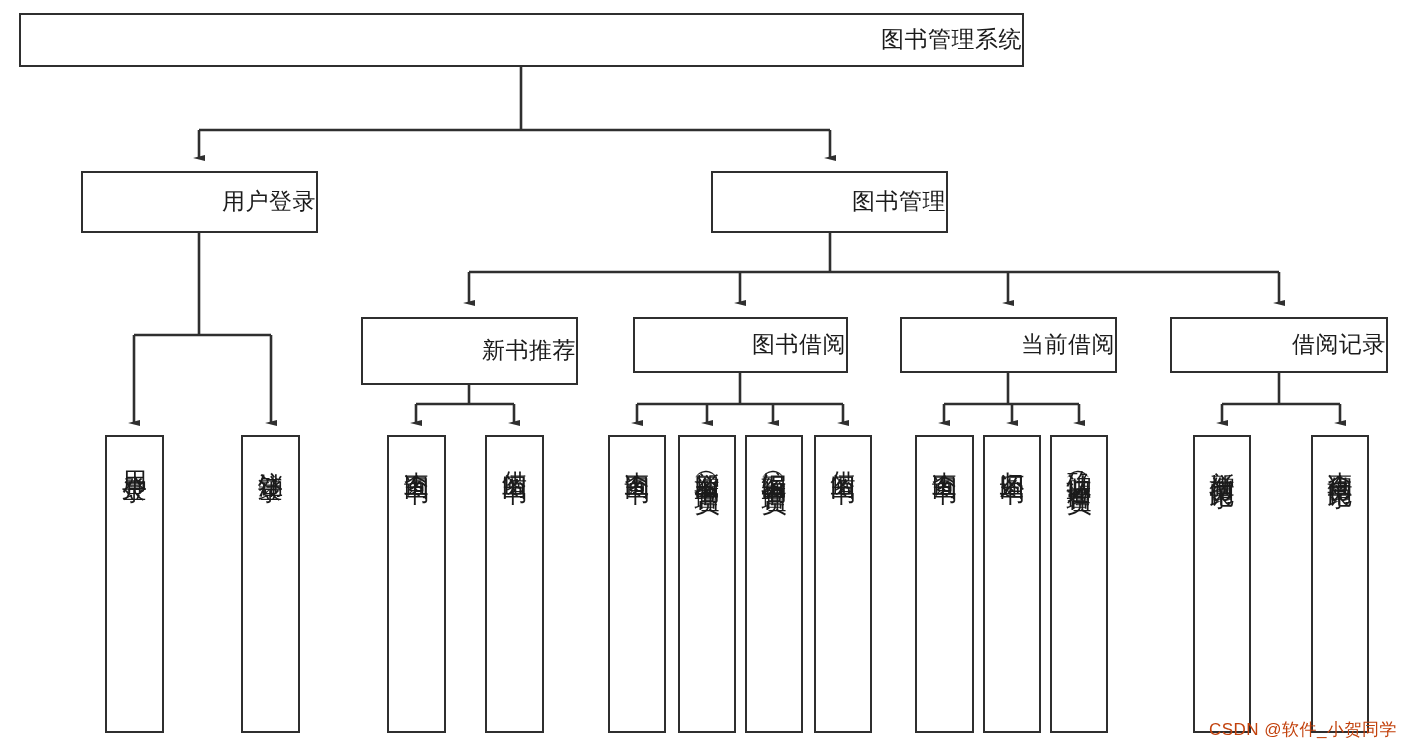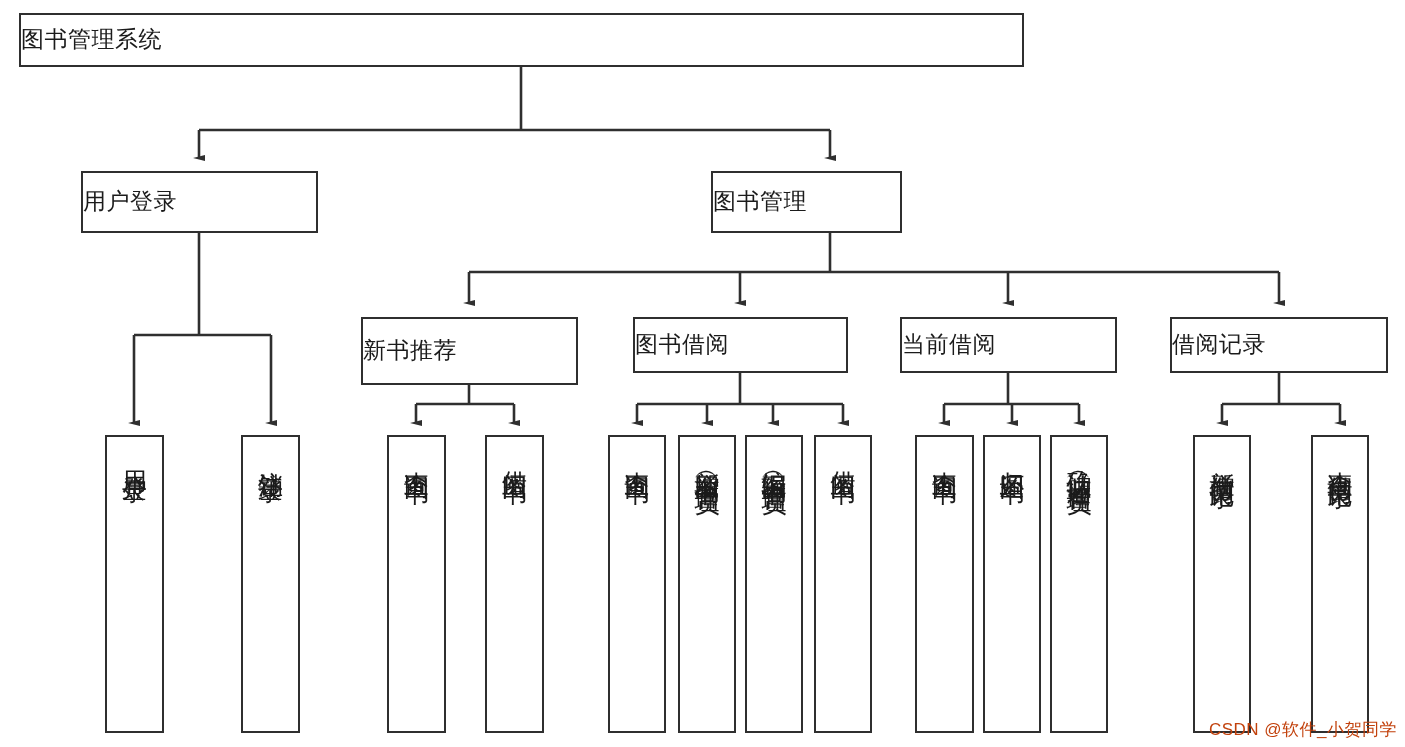--- a/index.html
+++ b/index.html
@@ -25,21 +25,21 @@
     height: 747px;
     pointer-events: none;
   }
   .node {
     position: absolute;
     box-sizing: border-box;
     border: 2px solid #2f2f2f;
     background: #ffffff;
     display: flex;
     align-items: center;
-    justify-content: flex-start;
+    justify-content: flex-end;
     color: #1b1b1b;
   }
   .node .lbl {
     display: block;
     text-align: center;
     line-height: 1.18;
     letter-spacing: 0.5px;
   }
   .node.horiz .lbl {
     font-size: 23px;
@@ -121,21 +121,21 @@
     </g>
   </svg>
 
   <div class="node horiz" style="left:19px; top:13px; width:1005px; height:54px;">
     <span class="lbl">图书管理系统</span>
   </div>
 
   <div class="node horiz" style="left:81px; top:171px; width:237px; height:62px;">
     <span class="lbl">用户登录</span>
   </div>
-  <div class="node horiz" style="left:711px; top:171px; width:191px; height:62px;">
+  <div class="node horiz" style="left:711px; top:171px; width:237px; height:62px;">
     <span class="lbl">图书管理</span>
   </div>
 
   <div class="node horiz" style="left:361px; top:317px; width:217px; height:68px;">
     <span class="lbl">新书推荐</span>
   </div>
   <div class="node horiz" style="left:900px; top:317px; width:217px; height:56px;">
     <span class="lbl">当前借阅</span>
   </div>
   <div class="node horiz" style="left:633px; top:317px; width:215px; height:56px;">

